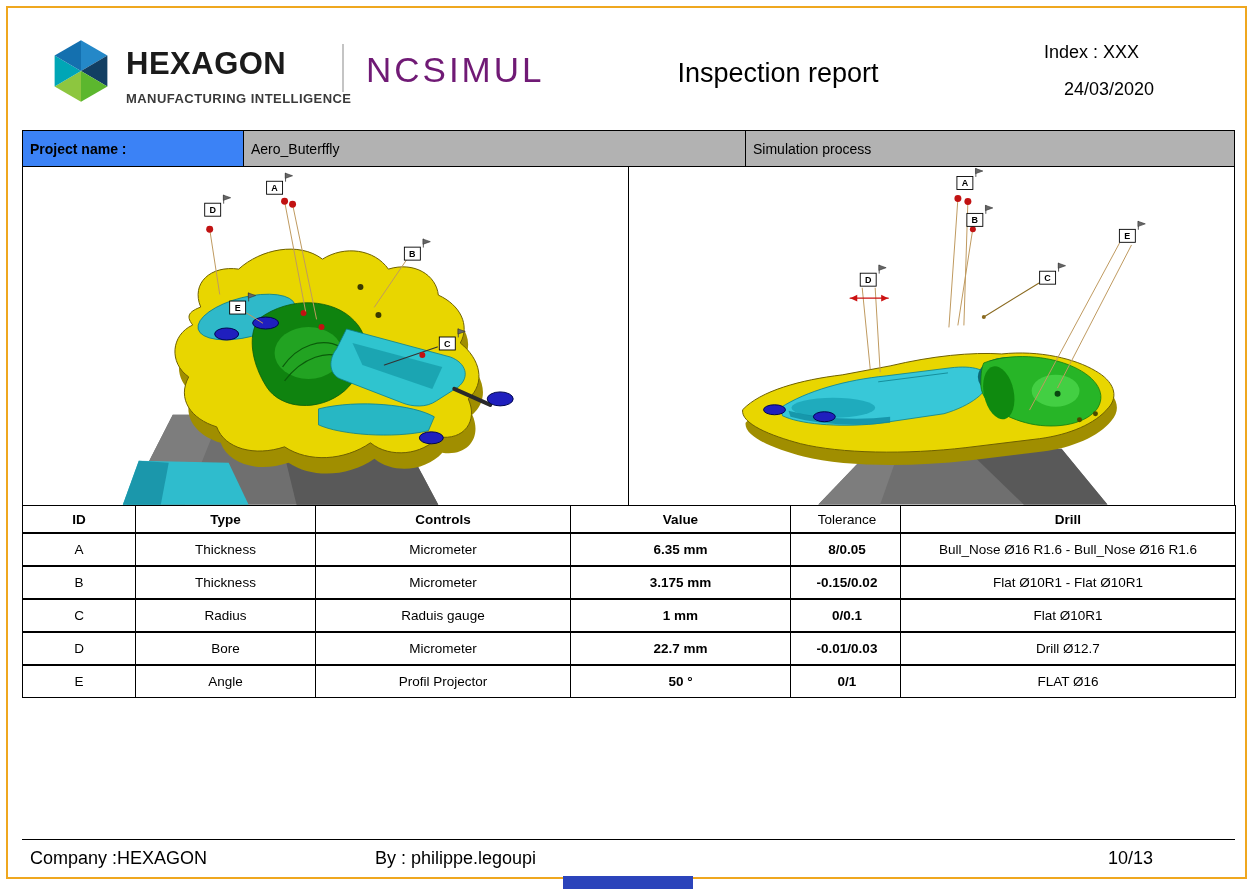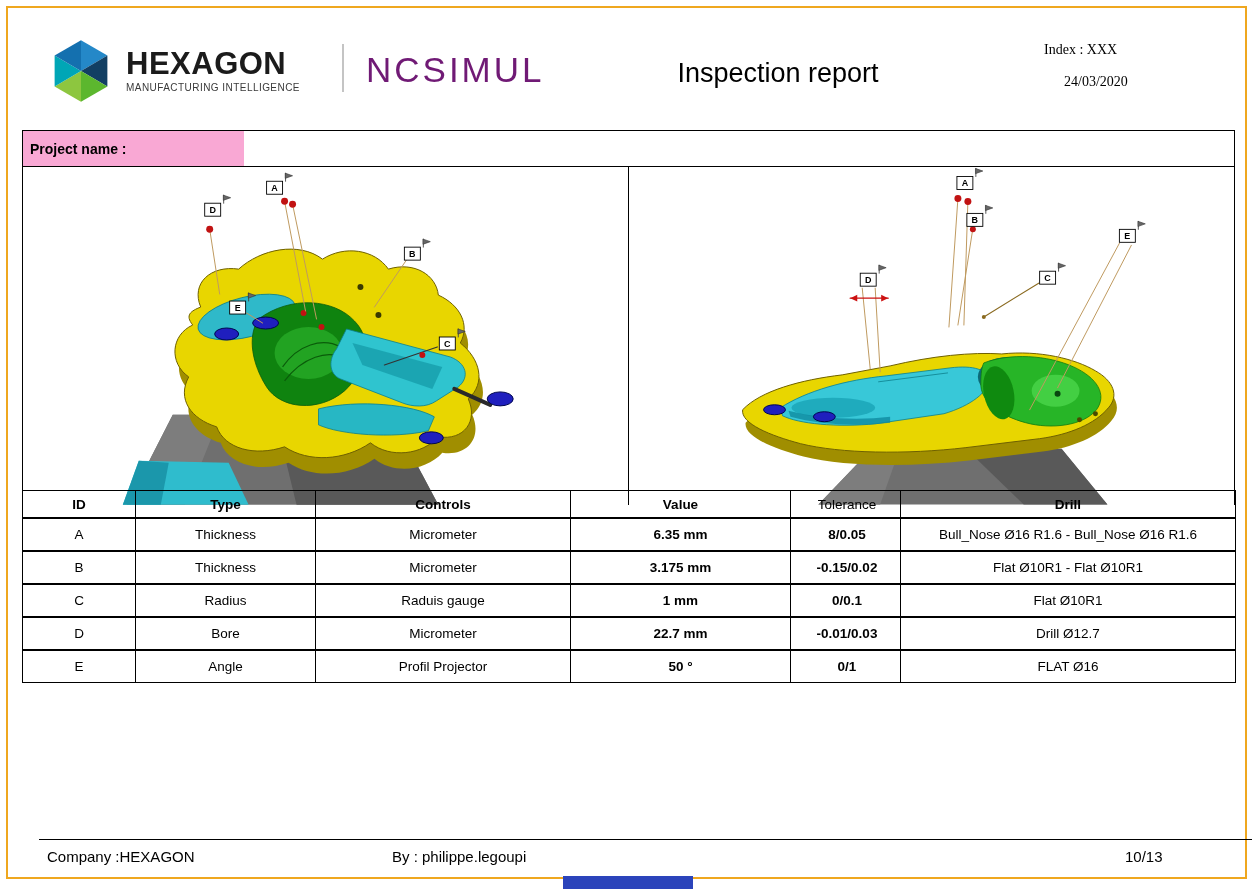--- a/index.html
+++ b/index.html
@@ -9,63 +9,63 @@
   }
   .page{
     position:absolute;left:6px;top:6px;width:1241px;height:873px;
     border:2px solid #efa71f;background:#fff;box-sizing:border-box;
   }
   
   .hdr{position:absolute;left:0;top:0;width:100%;height:122px;}
   .logo-svg{position:absolute;left:40px;top:30px;width:66px;height:66px;}
   .brand-text{position:absolute;left:118px;top:40px;}
   .brand-name{font-size:31px;font-weight:bold;letter-spacing:0.5px;color:#1b1b1b;line-height:1;}
-  .brand-sub{font-size:10px;font-weight:normal;letter-spacing:0.45px;color:#3a3a3a;margin-top:3px;}
+  .brand-sub{font-size:13px;font-weight:bold;letter-spacing:0.45px;color:#3a3a3a;margin-top:12px;}
   .brand-sep{position:absolute;left:334px;top:36px;width:2px;height:48px;background:#c4c4c4;}
   .product-name{position:absolute;left:358px;top:42px;font-size:35px;letter-spacing:3px;color:#701a75;}
   .report-title{position:absolute;left:620px;top:50px;width:300px;text-align:center;font-size:27px;color:#000;}
-  .hdr-meta{position:absolute;left:1036px;top:34px;font-size:14px;font-family:Liberation Serif, serif;}
+  .hdr-meta{position:absolute;left:1036px;top:34px;font-size:18px;}
   .hdr-meta .date{margin-top:16px;margin-left:20px;}
   
   .project-bar{
     position:absolute;left:14px;top:122px;width:1213px;height:37px;
     display:flex;box-sizing:border-box;border:1px solid #000;font-size:14px;
   }
   .pcell{box-sizing:border-box;display:flex;align-items:center;padding-left:7px;border-right:1px solid #000;overflow:hidden;}
   .pcell:last-child{border-right:none;}
-  .pcell.lbl{font-weight:bold;background:#f9a8d4;}
+  .pcell.lbl{font-weight:bold;background:#3b82f6;}
   .pcell.val{background:#b2b2b2;}
   .pc1{width:221px;} .pc2{width:502px;} .pc3{width:233px;} .pc4{flex:1;}
   
   .views{
     position:absolute;left:14px;top:159px;width:1213px;height:338px;
     box-sizing:border-box;border-left:1px solid #000;border-right:1px solid #000;
     display:flex;background:#fff;
   }
   .view{height:100%;box-sizing:border-box;}
   .view.left{width:606px;border-right:1px solid #000;}
   .view.right{flex:1;}
   .view svg{display:block;width:100%;height:100%;}
   
   table.insp{
-    position:absolute;left:14px;top:482px;width:1213px;
+    position:absolute;left:14px;top:497px;width:1213px;
     border-collapse:collapse;table-layout:fixed;font-size:13.5px;border-radius:17px;
   }
   table.insp th, table.insp td{
     border:1px solid #000;text-align:center;padding:0 4px;overflow:hidden;white-space:nowrap;
   }
   table.insp th{height:26px;font-weight:bold;border-bottom-width:2px;}
   table.insp td{height:31px;border-top-width:2px;}
   table.insp th.tol, table.insp td.tol{text-align:center;padding-left:7px;}
   table.insp th.tol{font-weight:normal;}
   table.insp td.val, table.insp td.tol{font-weight:bold;}
   
   .footer{
     position:absolute;left:14px;top:831px;width:1213px;height:30px;
-    border-top:1px solid #000;font-size:15px;margin-left:17px;
+    border-top:1px solid #000;font-size:18px;
   }
   .footer span{position:absolute;top:8px;}
   .f-company{left:8px;}
   .f-by{left:353px;}
   .f-page{left:1086px;}
   
   .bottom-bar{position:absolute;left:563px;top:876px;width:130px;height:13px;background:#2b44bb;}
   text.lab{font-size:9px;font-weight:bold;font-family:"Liberation Sans",sans-serif;}
 </style>
 </head>
@@ -92,20 +92,22 @@
     <div class="product-name">NCSIMUL</div>
     <div class="report-title">Inspection report</div>
     <div class="hdr-meta">
       <div class="idx">Index : XXX</div>
       <div class="date">24/03/2020</div>
     </div>
   </div>
 
   <div class="project-bar">
     <div class="pcell lbl pc1">Project name :</div>
+    <div class="pcell val pc2">Aero_Buterffly</div>
+    <div class="pcell val pc4">Simulation process</div>
   </div>
 
   <div class="views">
 
     <div class="view left">
       <svg viewBox="0 0 606 338">
 
         <g>
           <polygon points="150,248 104,338 416,338 368,248" fill="#6f6f6f"></polygon>
           <polygon points="252,248 274,338 416,338 368,248" fill="#595959"></polygon>

